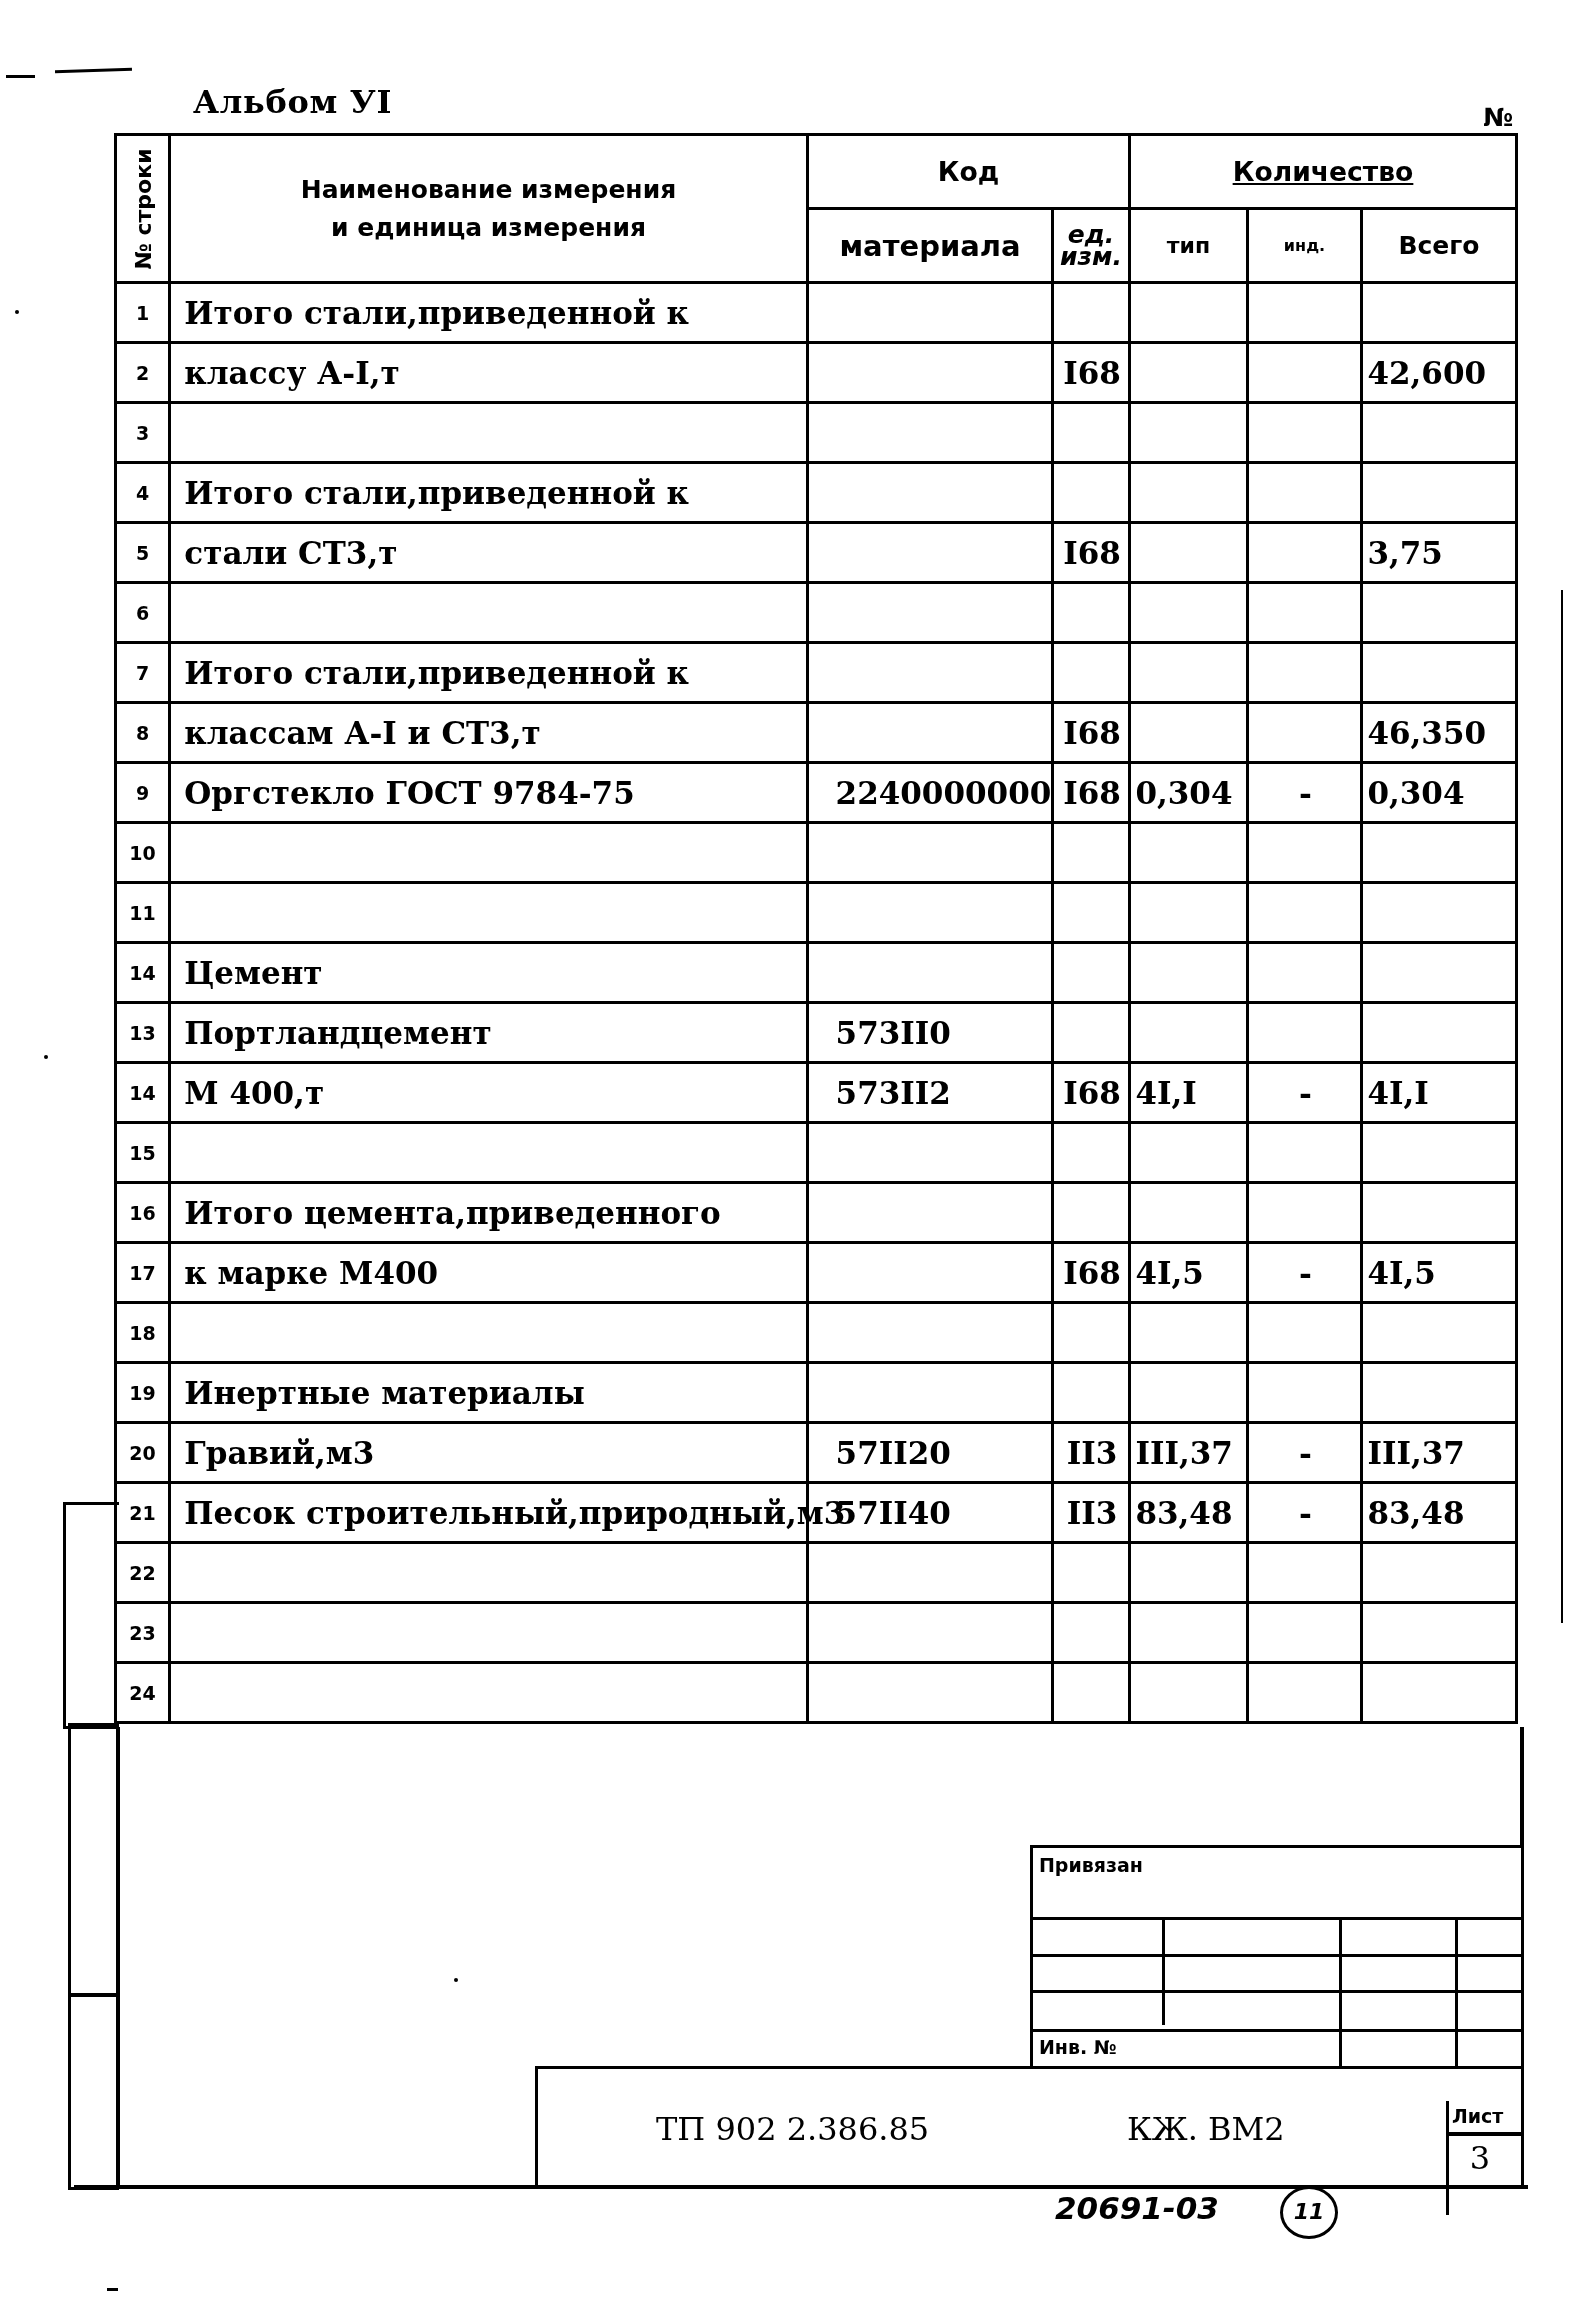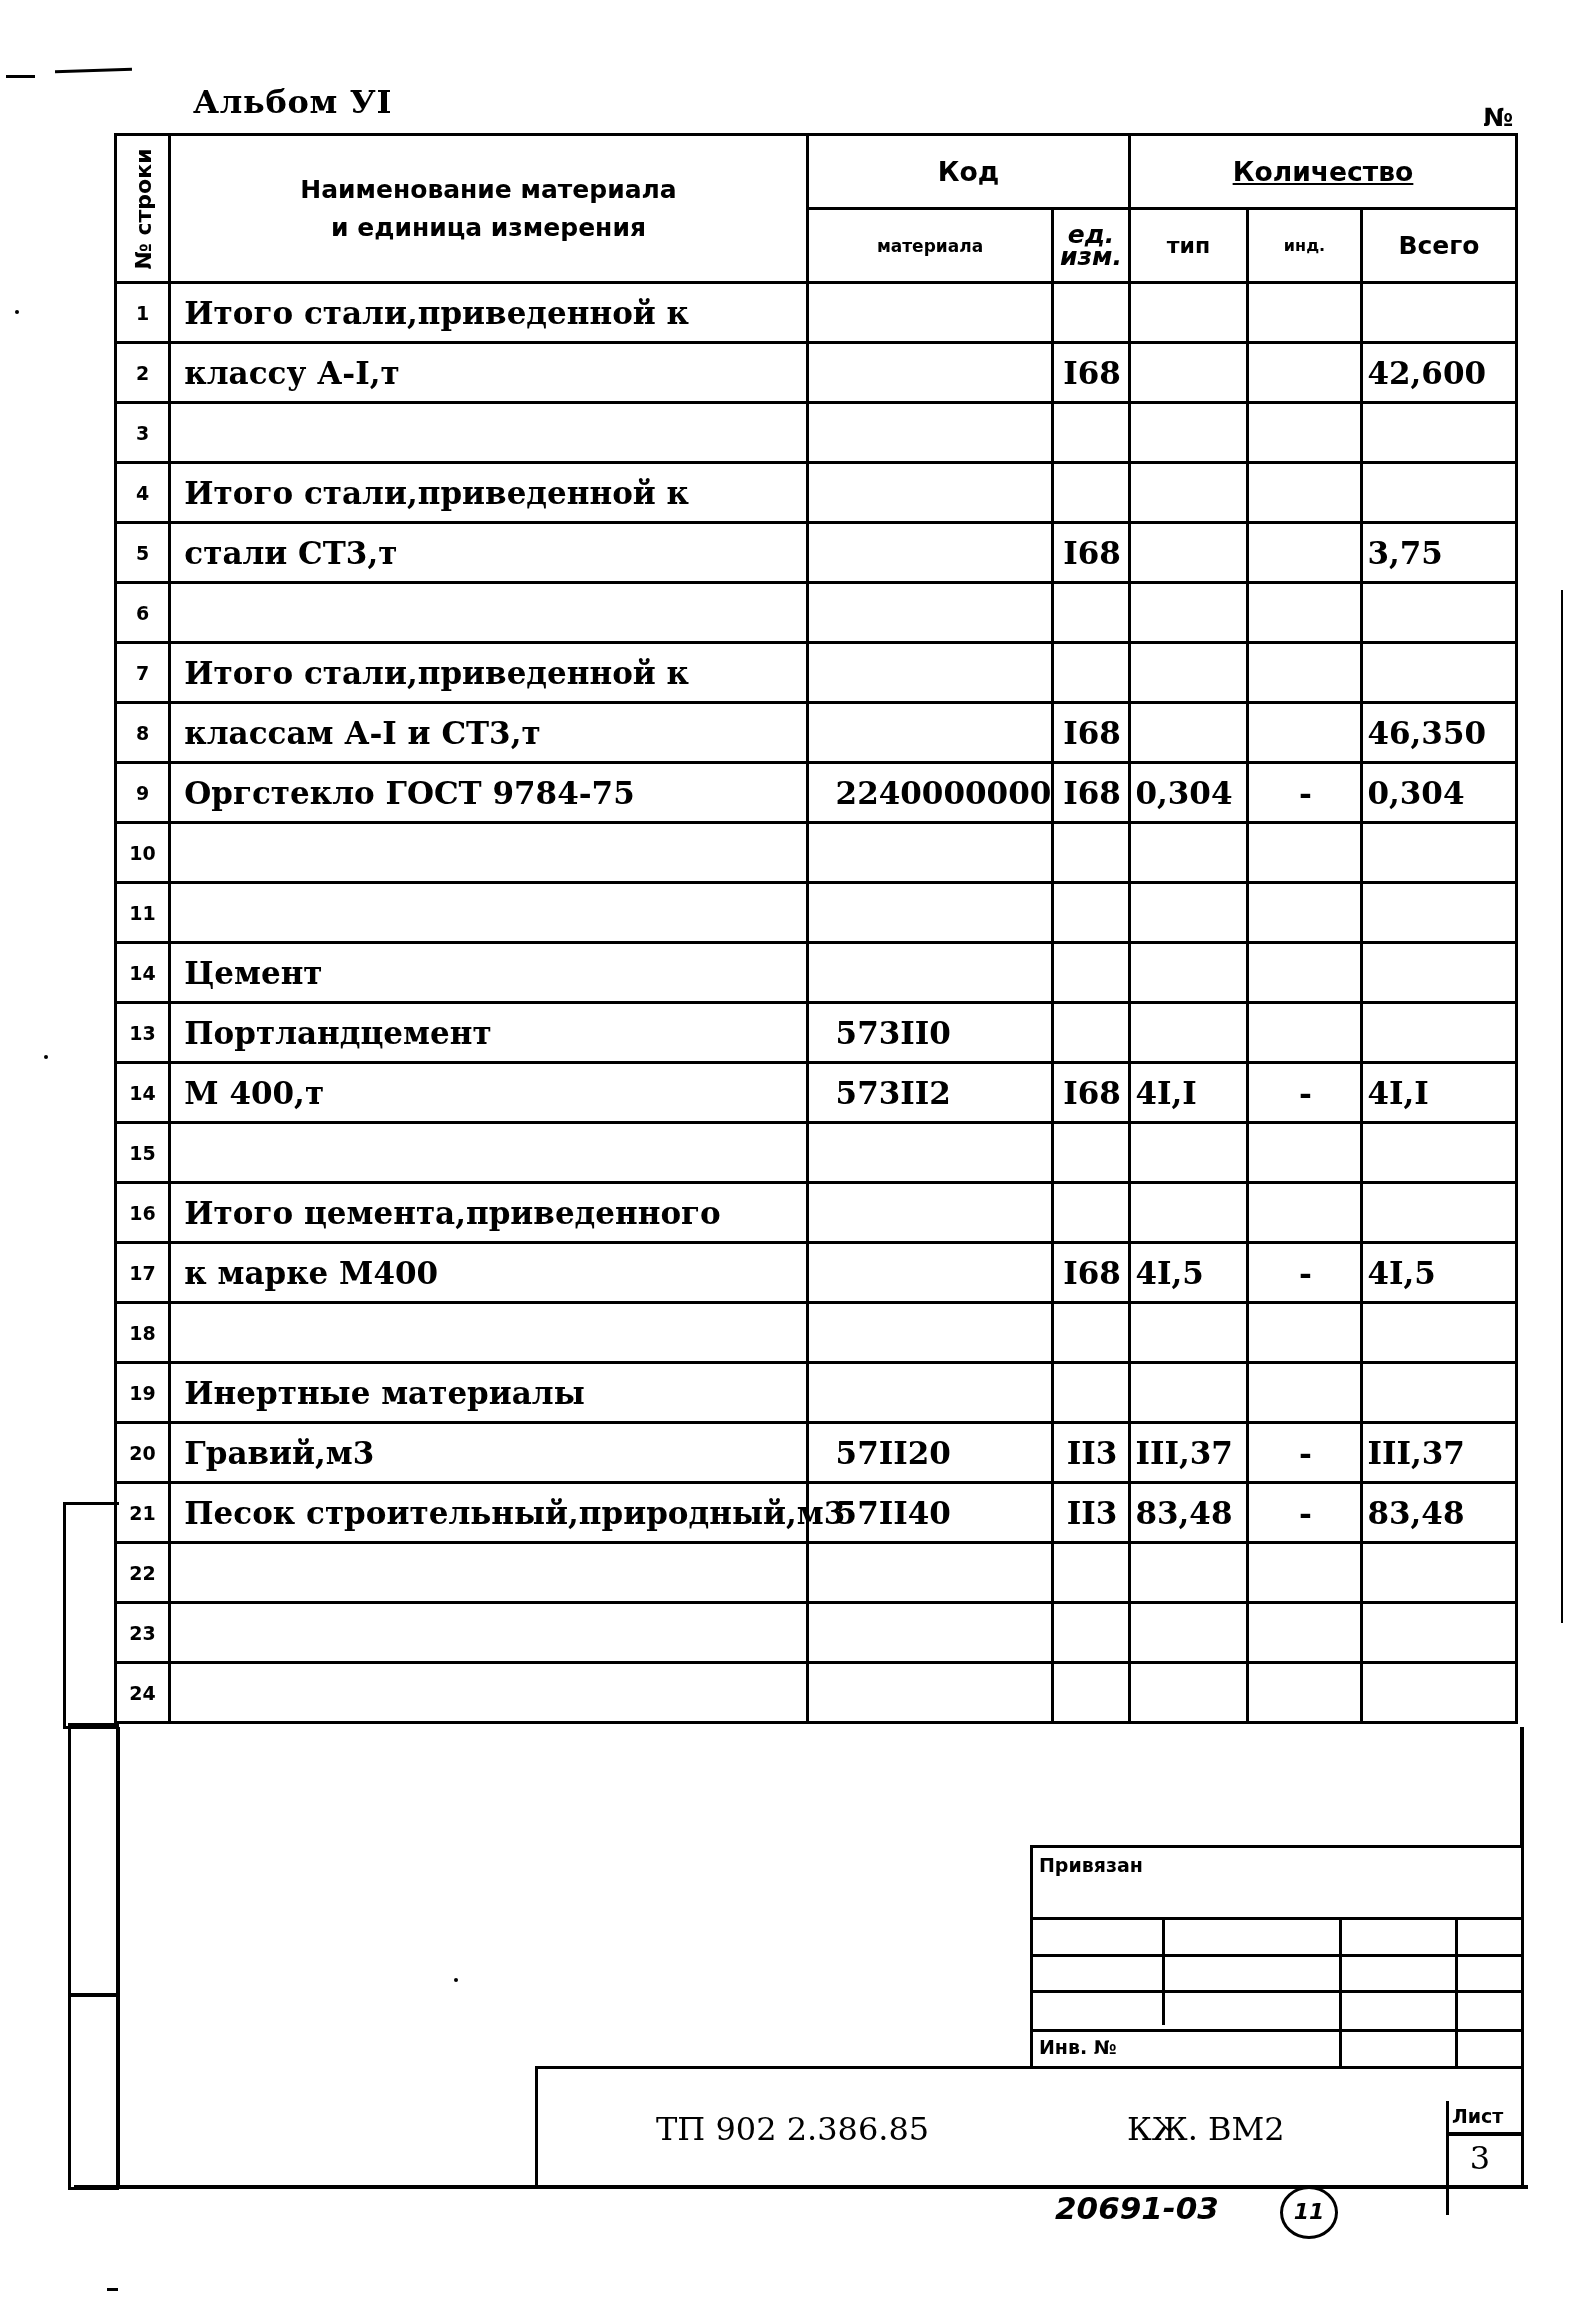--- a/index.html
+++ b/index.html
@@ -68,28 +68,28 @@
     <col style="width:118px">
     <col style="width:114px">
     <col style="width:155px">
   </colgroup>
   <thead>
     <tr style="height:74px">
       <th rowspan="2" class="rownum-h">
         <span class="vt">№ строки</span>
       </th>
       <th rowspan="2" style="font-size:25px; line-height:38px;">
-        <div>Наименование материала</div>
+        <div>Наименование измерения</div>
         <div>и единица  измерения</div>
       </th>
       <th colspan="2" style="font-size:26.6px;">Код</th>
       <th colspan="3" style="font-size:26.6px;text-decoration:underline;">Количество</th>
     </tr>
     <tr style="height:74px">
-      <th style="font-size:17px;">материала</th>
+      <th style="font-size:29px;">материала</th>
       <th class="small">
         <div>ед.</div>
         <div>изм.</div>
       </th>
       <th style="font-size:22px;">тип</th>
       <th style="font-size:16px;">инд.</th>
       <th style="font-size:25px;">Всего</th>
     </tr>
   </thead>
   <tbody id="rows-body">

